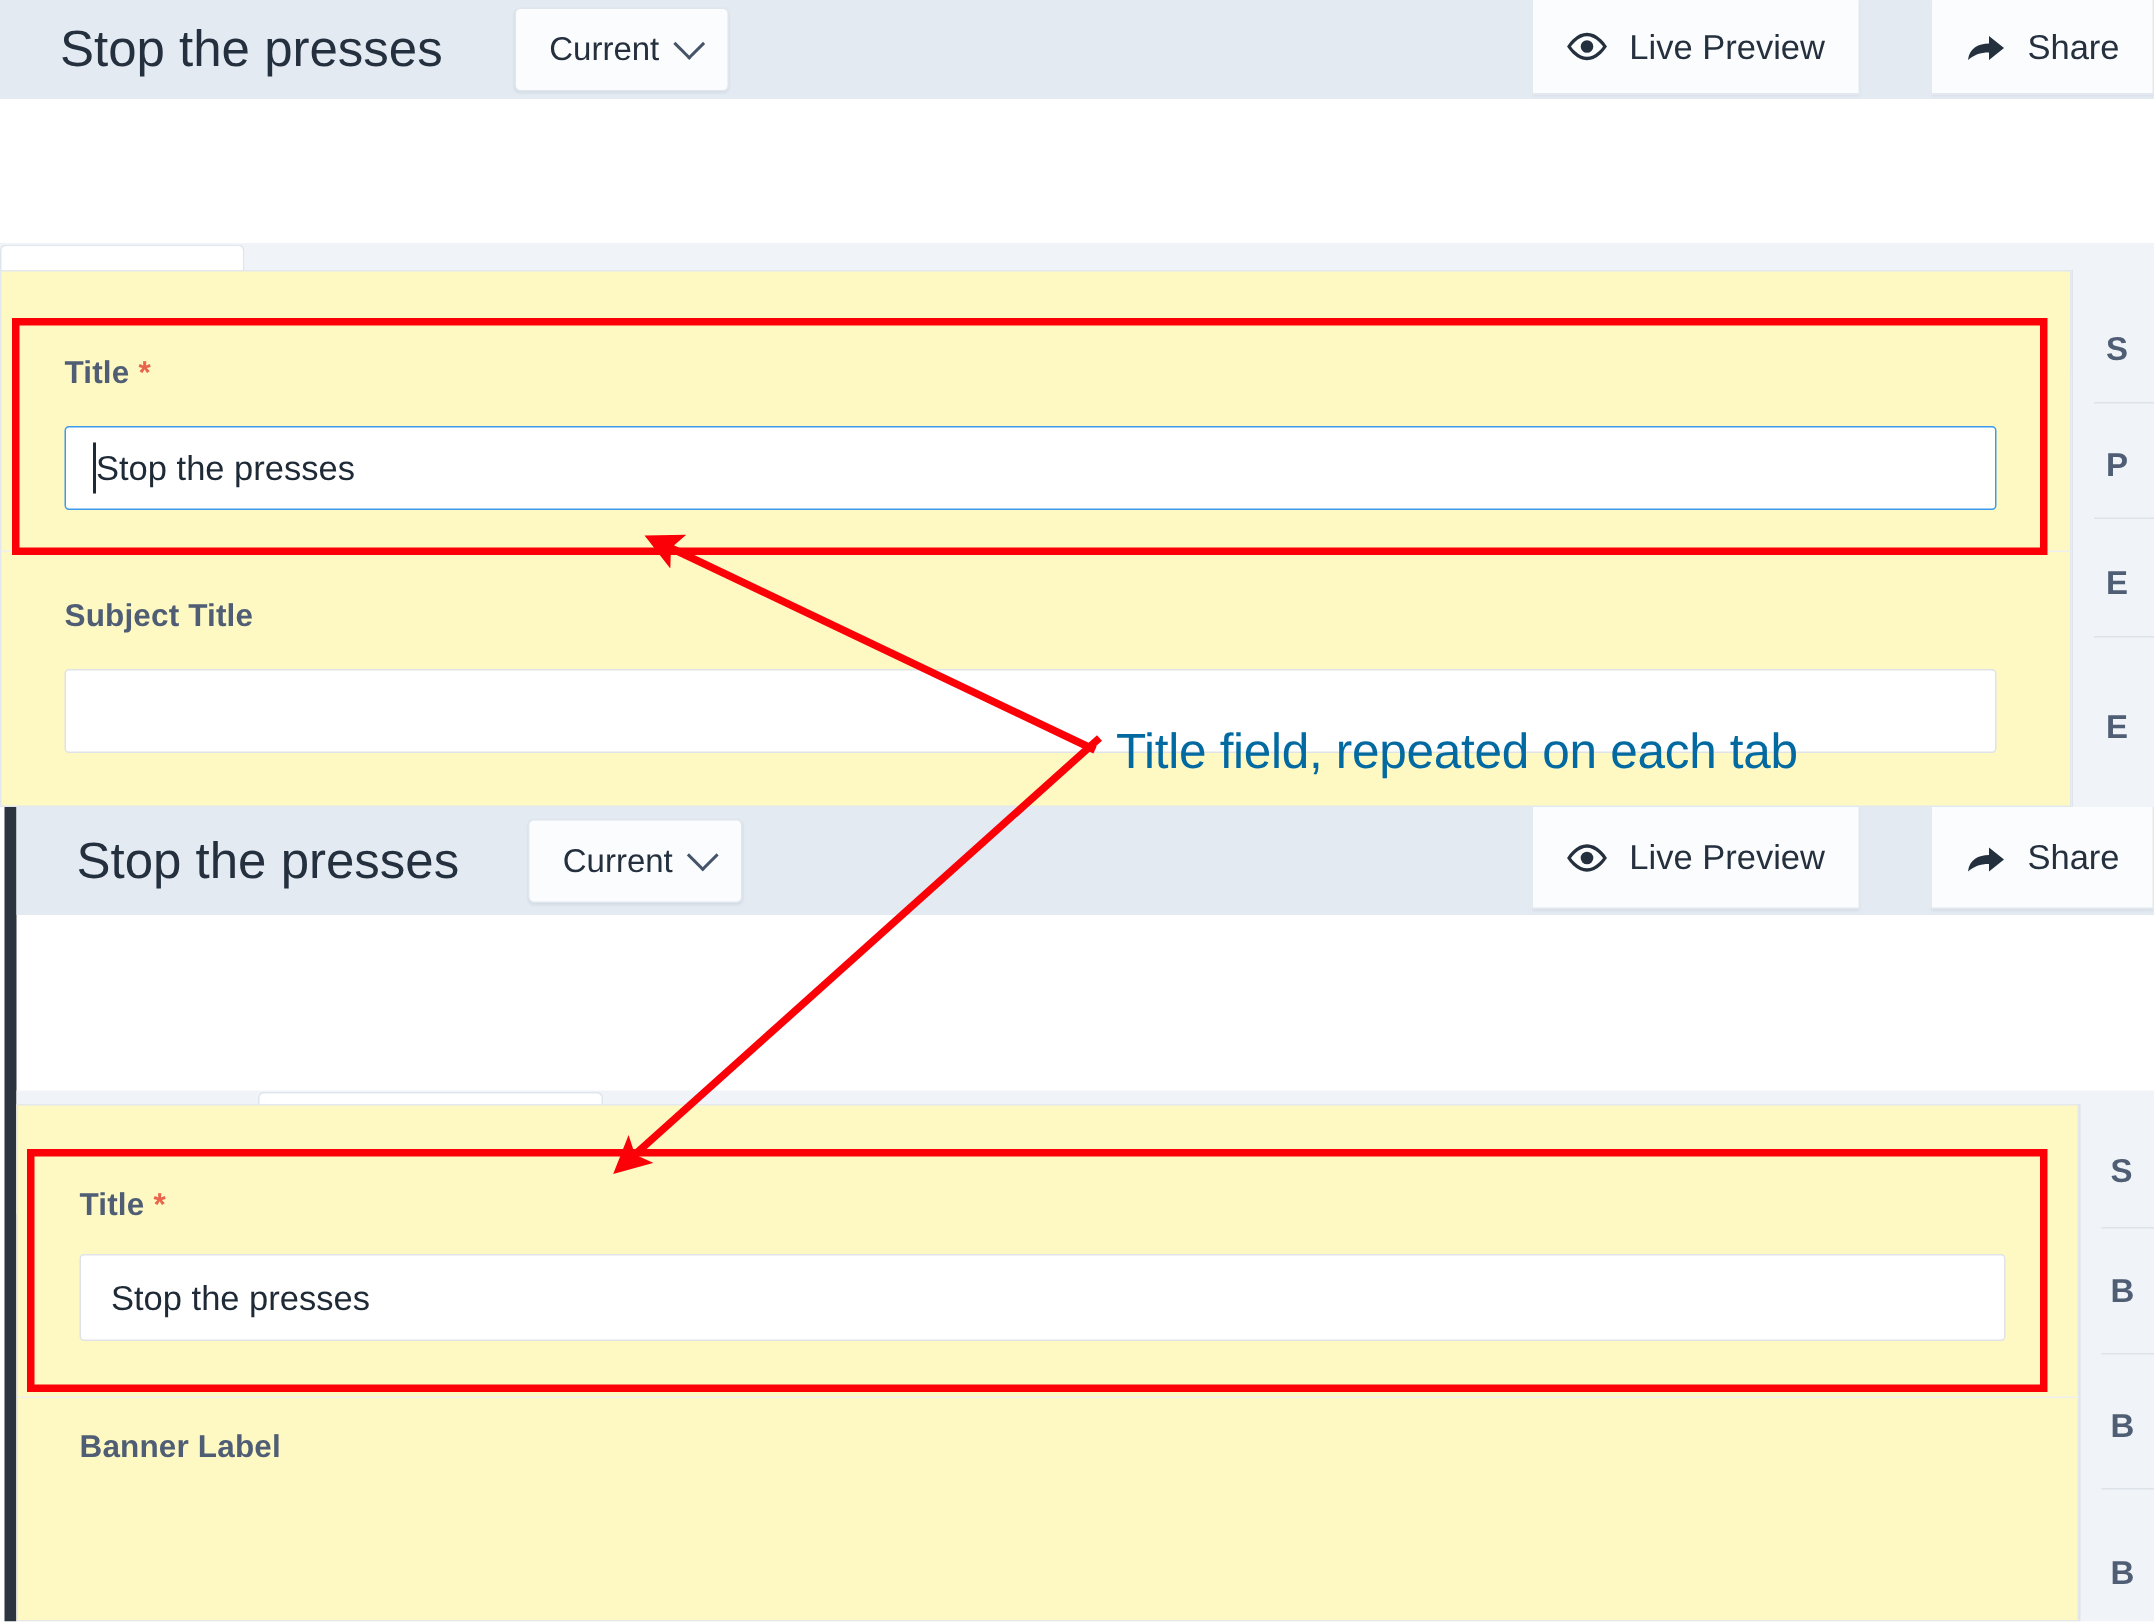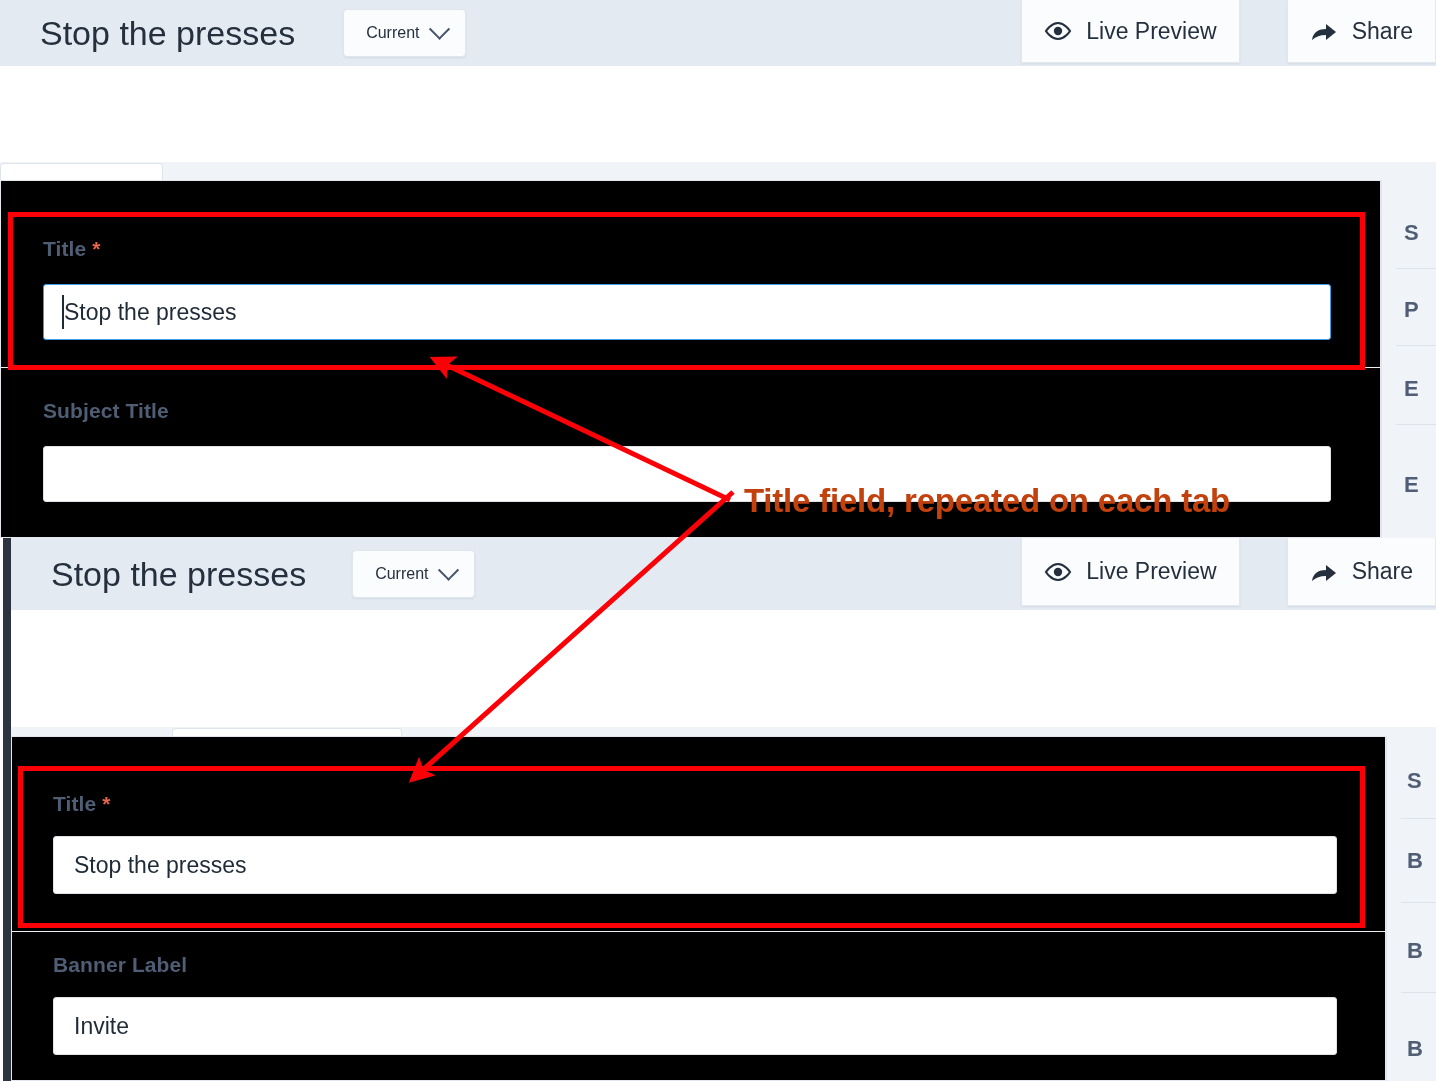--- a/index.html
+++ b/index.html
@@ -36,21 +36,21 @@
     line-height: 1;
   }
   .version-btn {
     background: #fbfcfd;
     border: 1px solid #e0e6ee;
     border-radius: 4px;
     box-shadow: 0 1px 2px rgba(16,30,54,.08);
     display: flex;
     align-items: center;
     gap: 12px;
-    font-size: 16px;
+    font-size: 22px;
     color: #25303f;
     padding: 14px 18px 14px 22px;
     white-space: nowrap;
     cursor: pointer;
   }
   .chev {
     display: inline-block;
     width: 13px;
     height: 13px;
     border-right: 2.4px solid #46546a;
@@ -104,21 +104,21 @@
     color: #1f2a37;
     border: 1px solid #dfe5ec;
     border-bottom: none;
     border-top-left-radius: 4px;
     border-top-right-radius: 4px;
     margin-bottom: -1px;
   }
 
   
   .card {
-    background: #000000;
+    background: #fef9c3;
     border: 1px solid #e3e8ee;
     box-sizing: border-box;
     position: absolute;
   }
   .field-label {
     font-size: 21px;
     font-weight: bold;
     color: #4f5e74;
     letter-spacing: .1px;
   }
@@ -187,22 +187,22 @@
 
   
   .anno-box {
     position: absolute;
     border: 5px solid #fb0007;
     box-sizing: border-box;
     pointer-events: none;
   }
   .anno-text {
     position: absolute;
-    color: #c2410c;
-    font-weight: bold;
+    color: #0369a1;
+    font-weight: normal;
     font-size: 33px;
     white-space: nowrap;
     letter-spacing: -.2px;
   }
   .anno-svg {
     position: absolute;
     left: 0;
     top: 0;
     width: 1436px;
     height: 1081px;
@@ -330,23 +330,20 @@
     </div>
     <div class="field-input" style="left:41px; top:99px; width:1284px; height:58px; position:absolute;">
       <span>Stop the presses</span>
     </div>
 
     <div class="divider-line" style="left:0; top:194px; width:1375px;"></div>
 
     <div class="field-label" style="position:absolute; left:41px; top:216px;">
       <span>Banner Label</span>
     </div>
-    <div class="field-input" style="left:41px; top:260px; width:1284px; height:58px; position:absolute;">
-      <span>Invite</span>
-    </div>
   </div>
 
   <div class="rail" style="left:1386px; top:198px; width:50px; height:345px;">
     <div class="rail-item" style="left:20px; top:32px;">S</div>
     <div class="rail-sep" style="top:82px;"></div>
     <div class="rail-item" style="left:20px; top:112px;">B</div>
     <div class="rail-sep" style="top:166px;"></div>
     <div class="rail-item" style="left:20px; top:202px;">B</div>
     <div class="rail-sep" style="top:256px;"></div>
     <div class="rail-item" style="left:20px; top:300px;">B</div>

